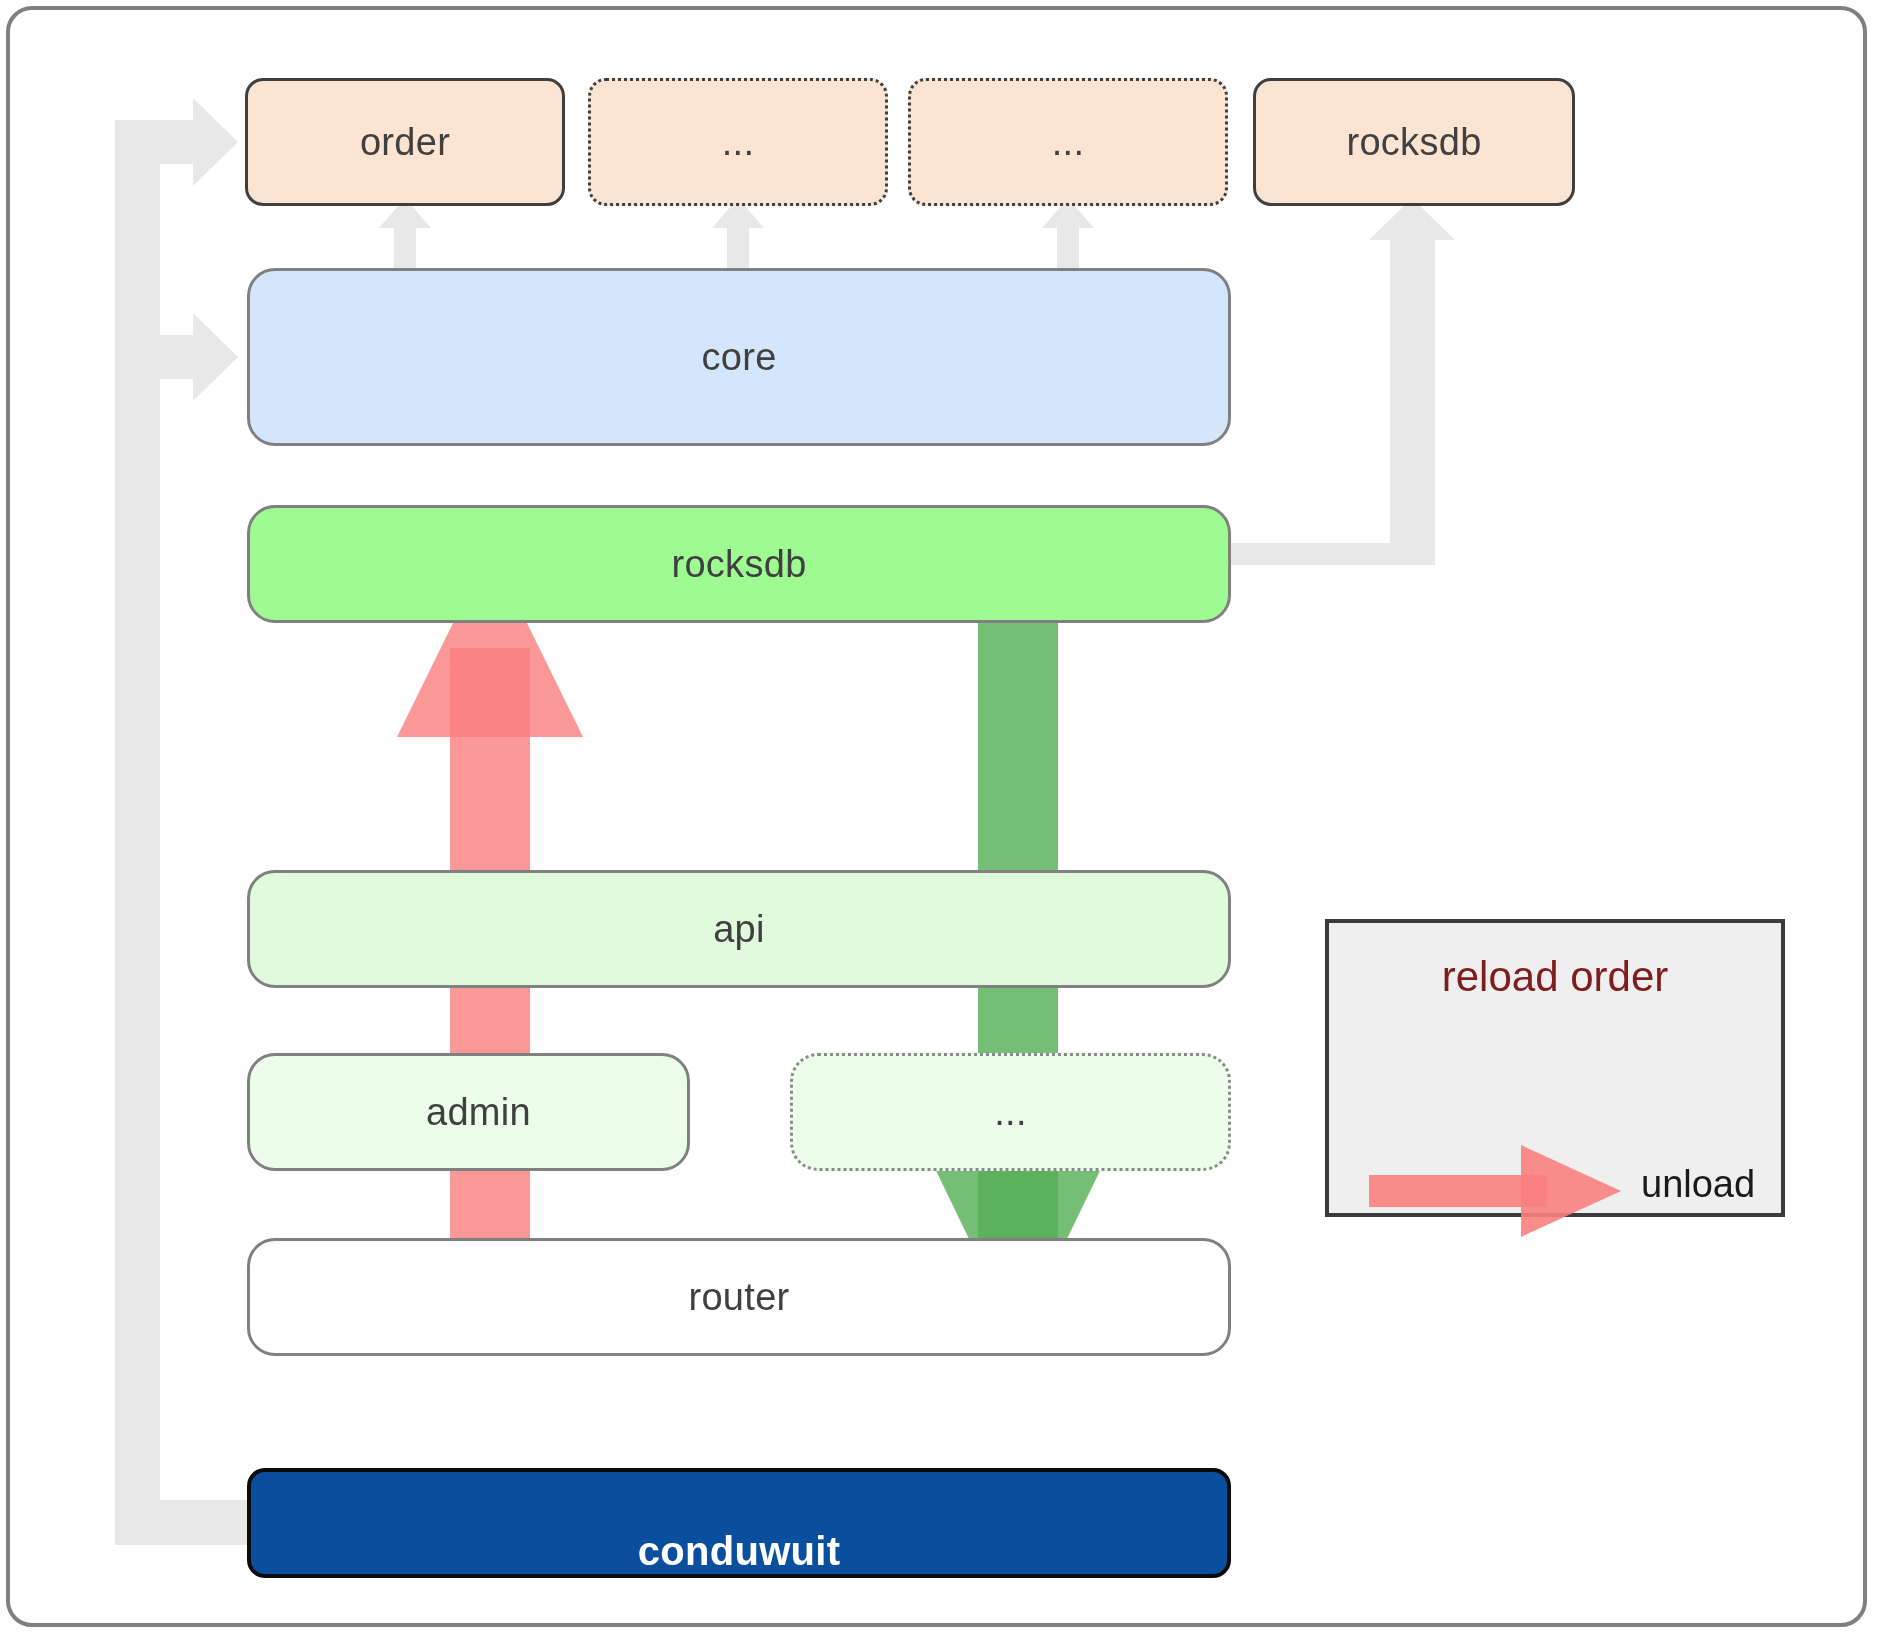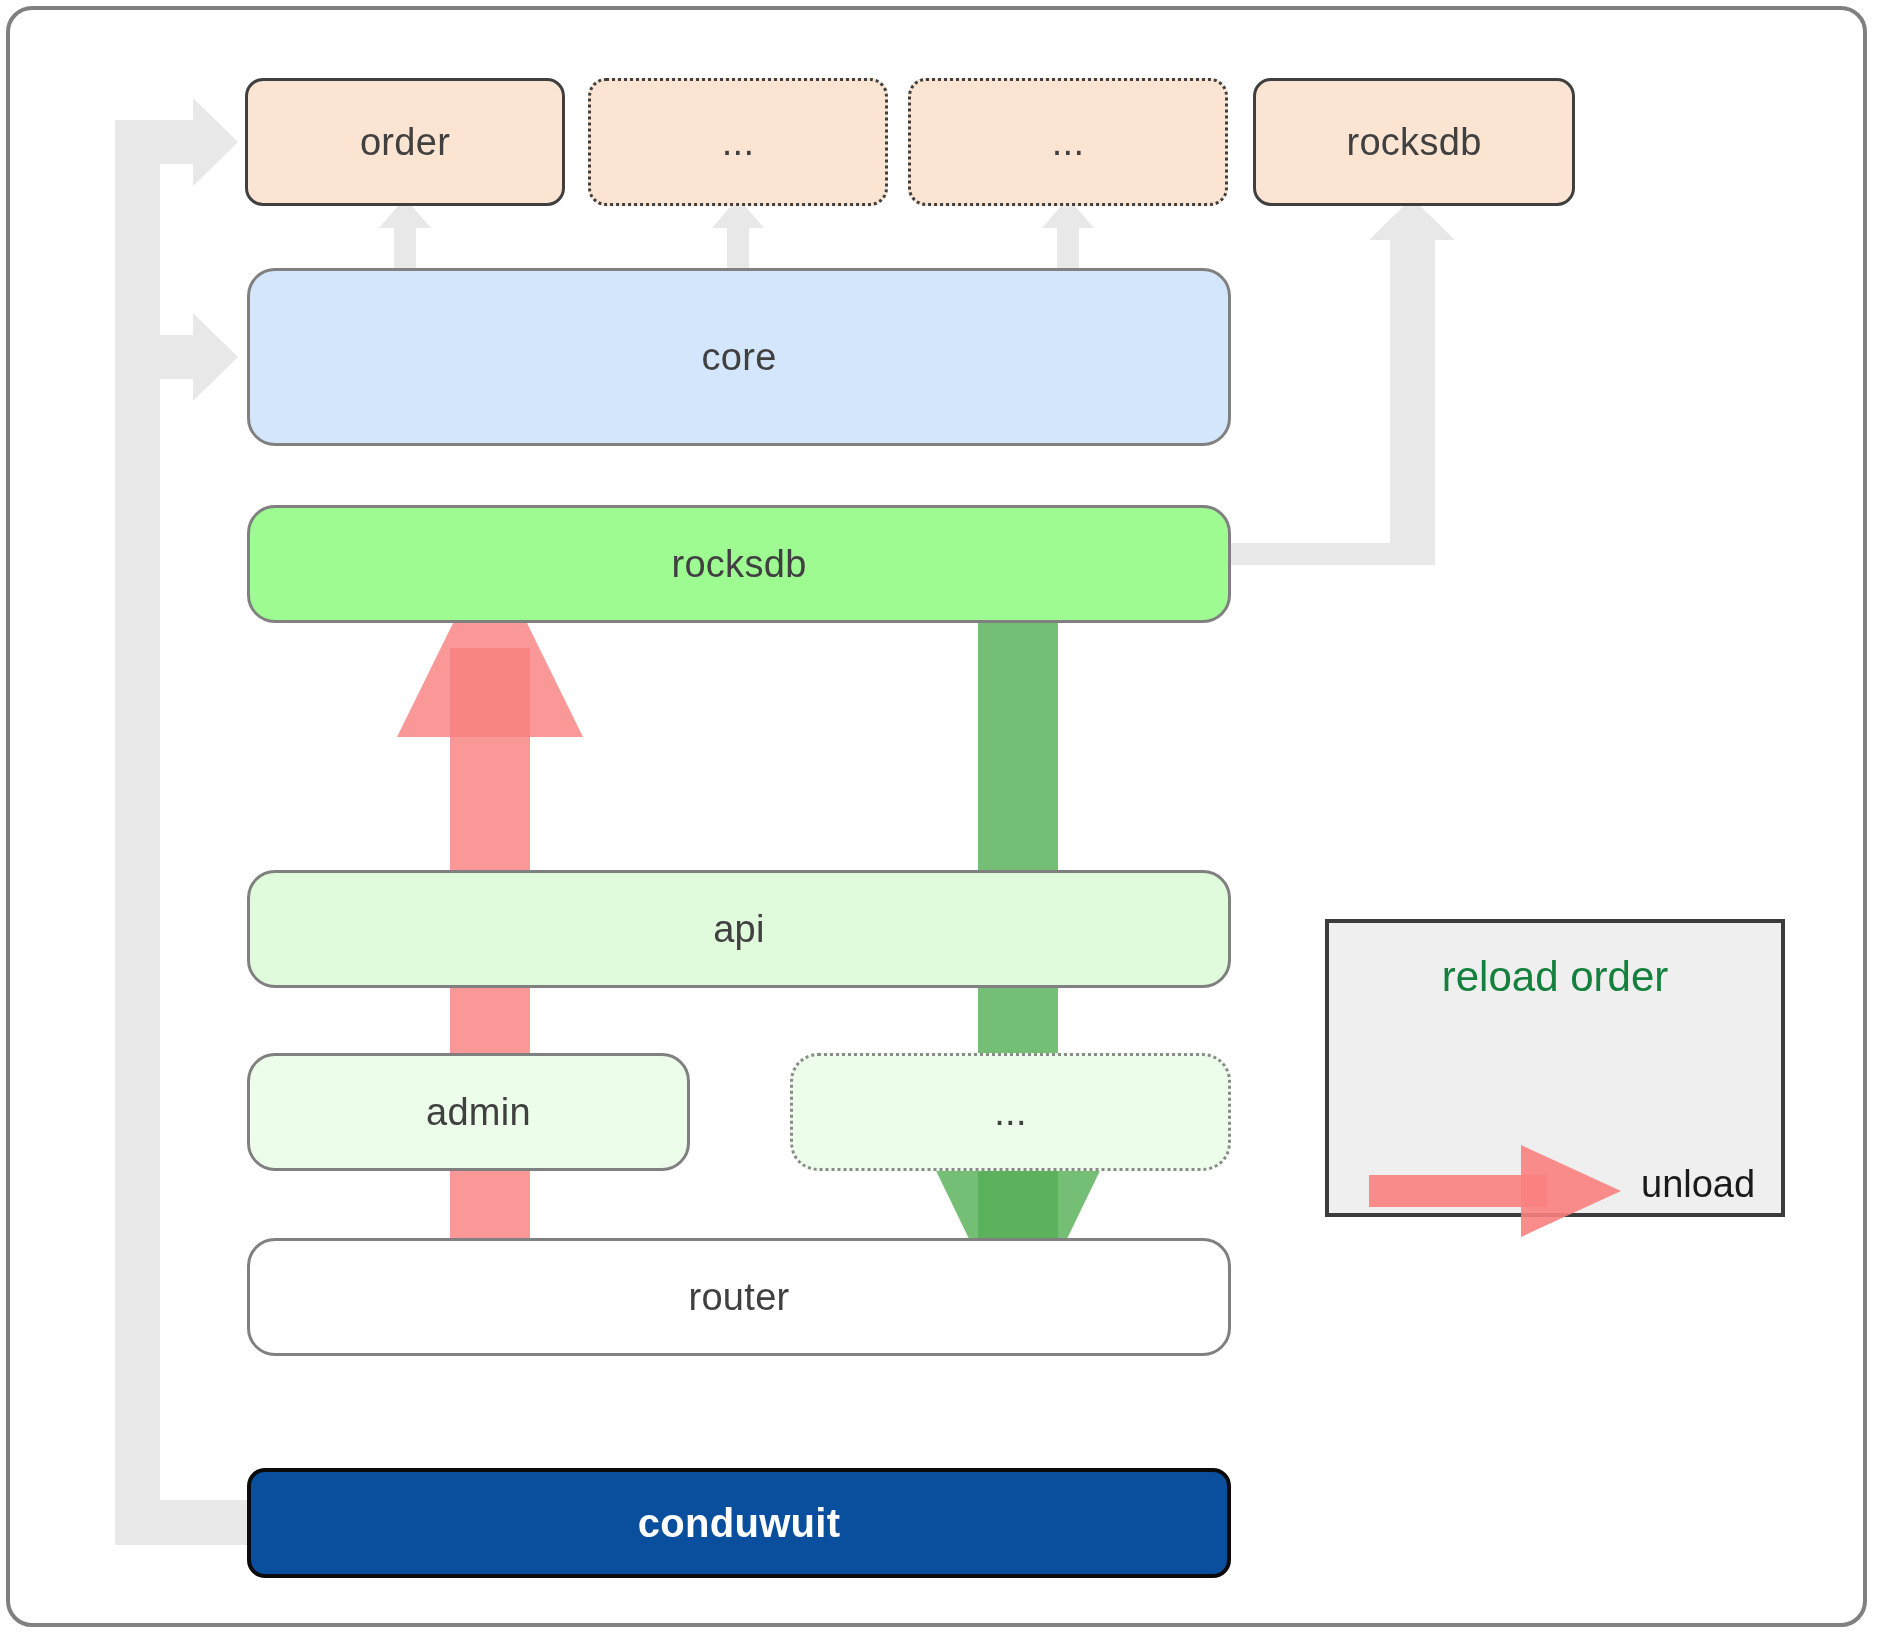--- a/index.html
+++ b/index.html
@@ -65,38 +65,39 @@
   .layer.router  { background: #ffffff; justify-content: center; }
 
   .app-box {
     background: #0a4f9e;
     border: 4px solid #0b0b0b;
     color: #ffffff;
     height: 110px;
     border-radius: 18px;
     font-size: 40px;
     font-weight: bold;
+    align-items: flex-end;
   }
 
   
   #legend {
     position: absolute;
     left: 1325px; top: 919px;
     width: 460px; height: 298px;
     background: #efefef;
     border: 4px solid #3c3c3c;
     box-sizing: border-box;
     z-index: 25;
   }
   #legend-title {
     position: absolute;
     left: 0; top: 30px; width: 100%;
     text-align: center;
     font-size: 42px;
-    color: #15803d;
+    color: #7f1d1d;
   }
   .legend-row {
     position: absolute;
     left: 0; width: 100%;
     height: 96px;
   }
   .legend-label {
     position: absolute;
     left: 312px; top: 22px;
     font-size: 38px;

